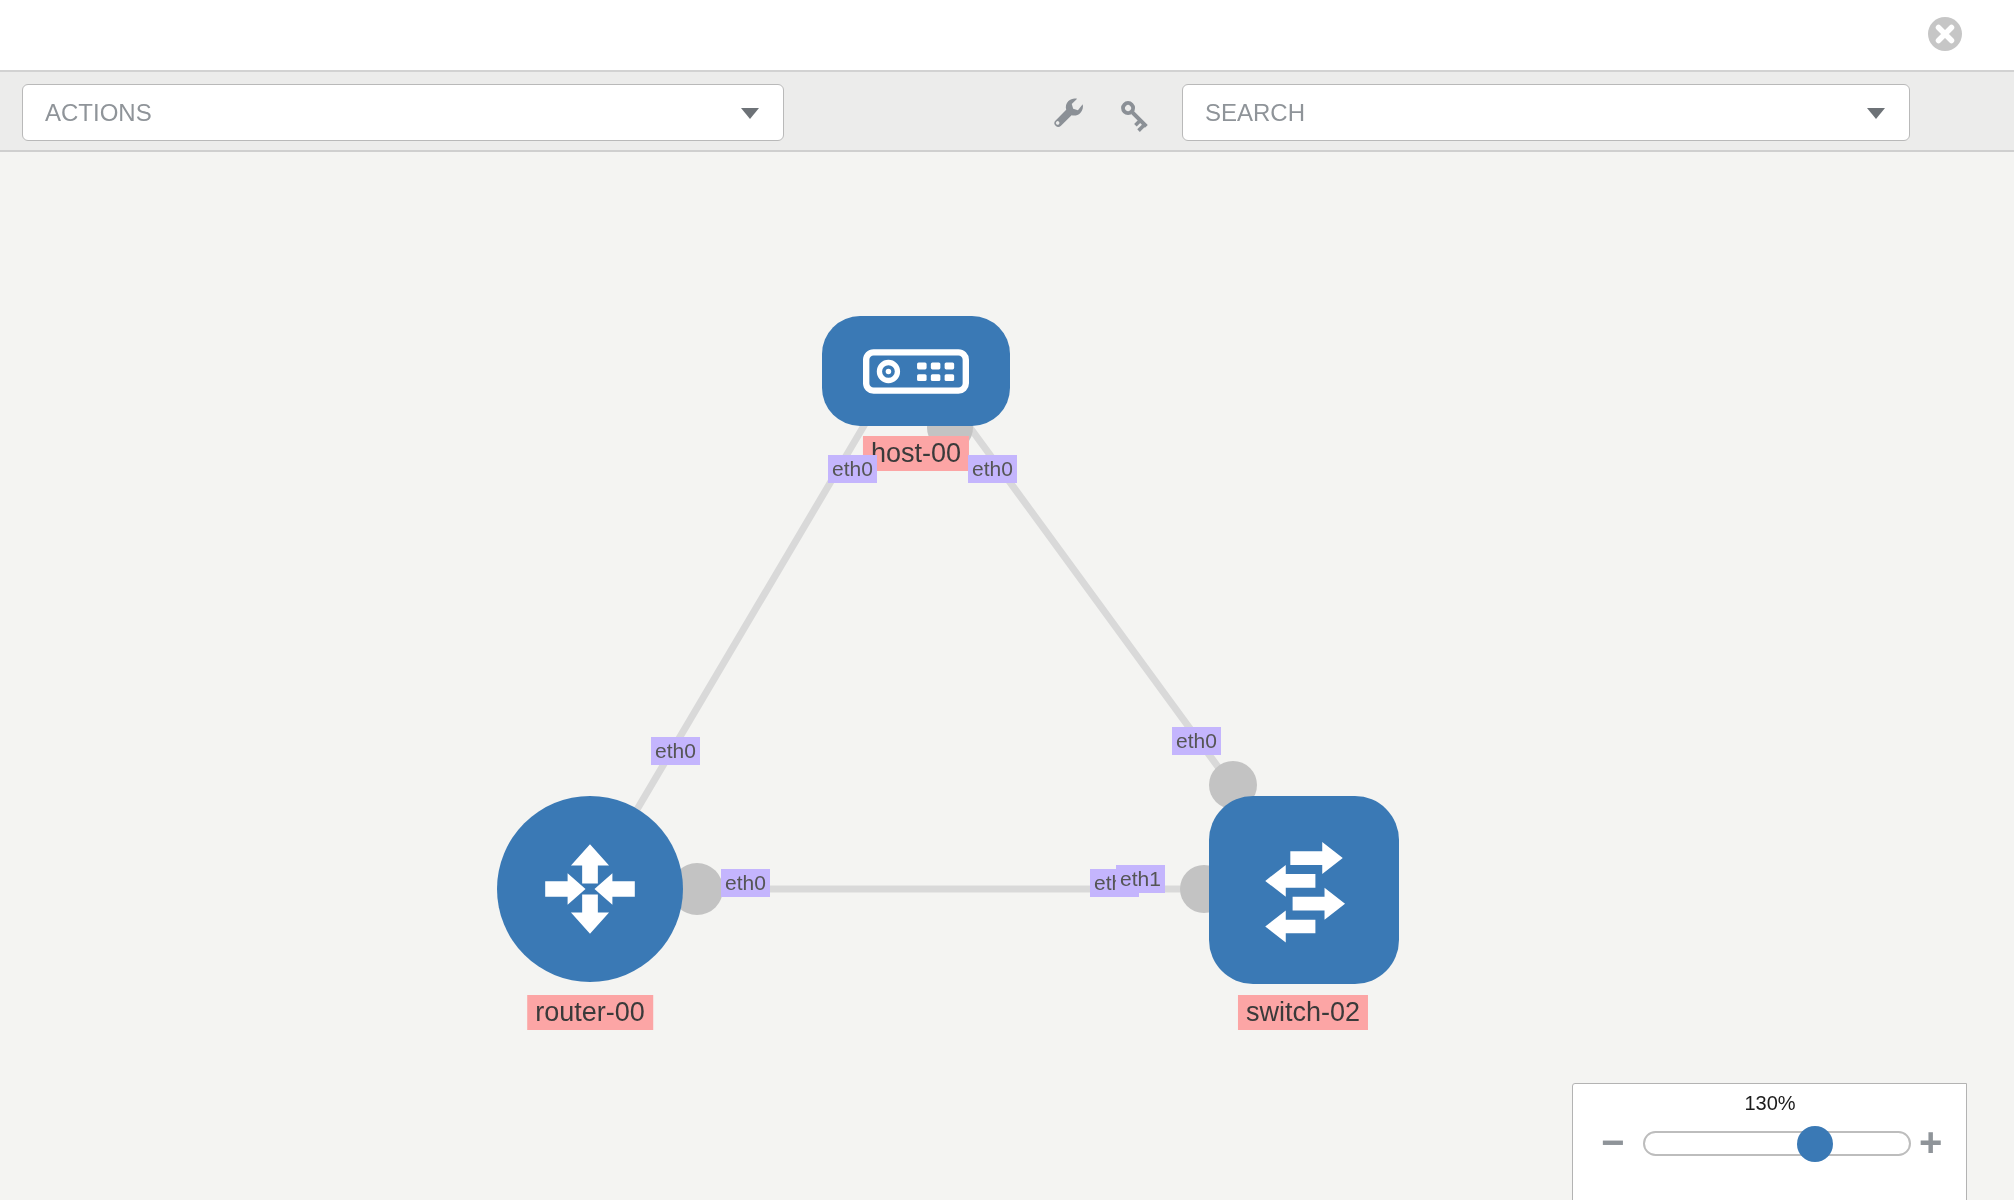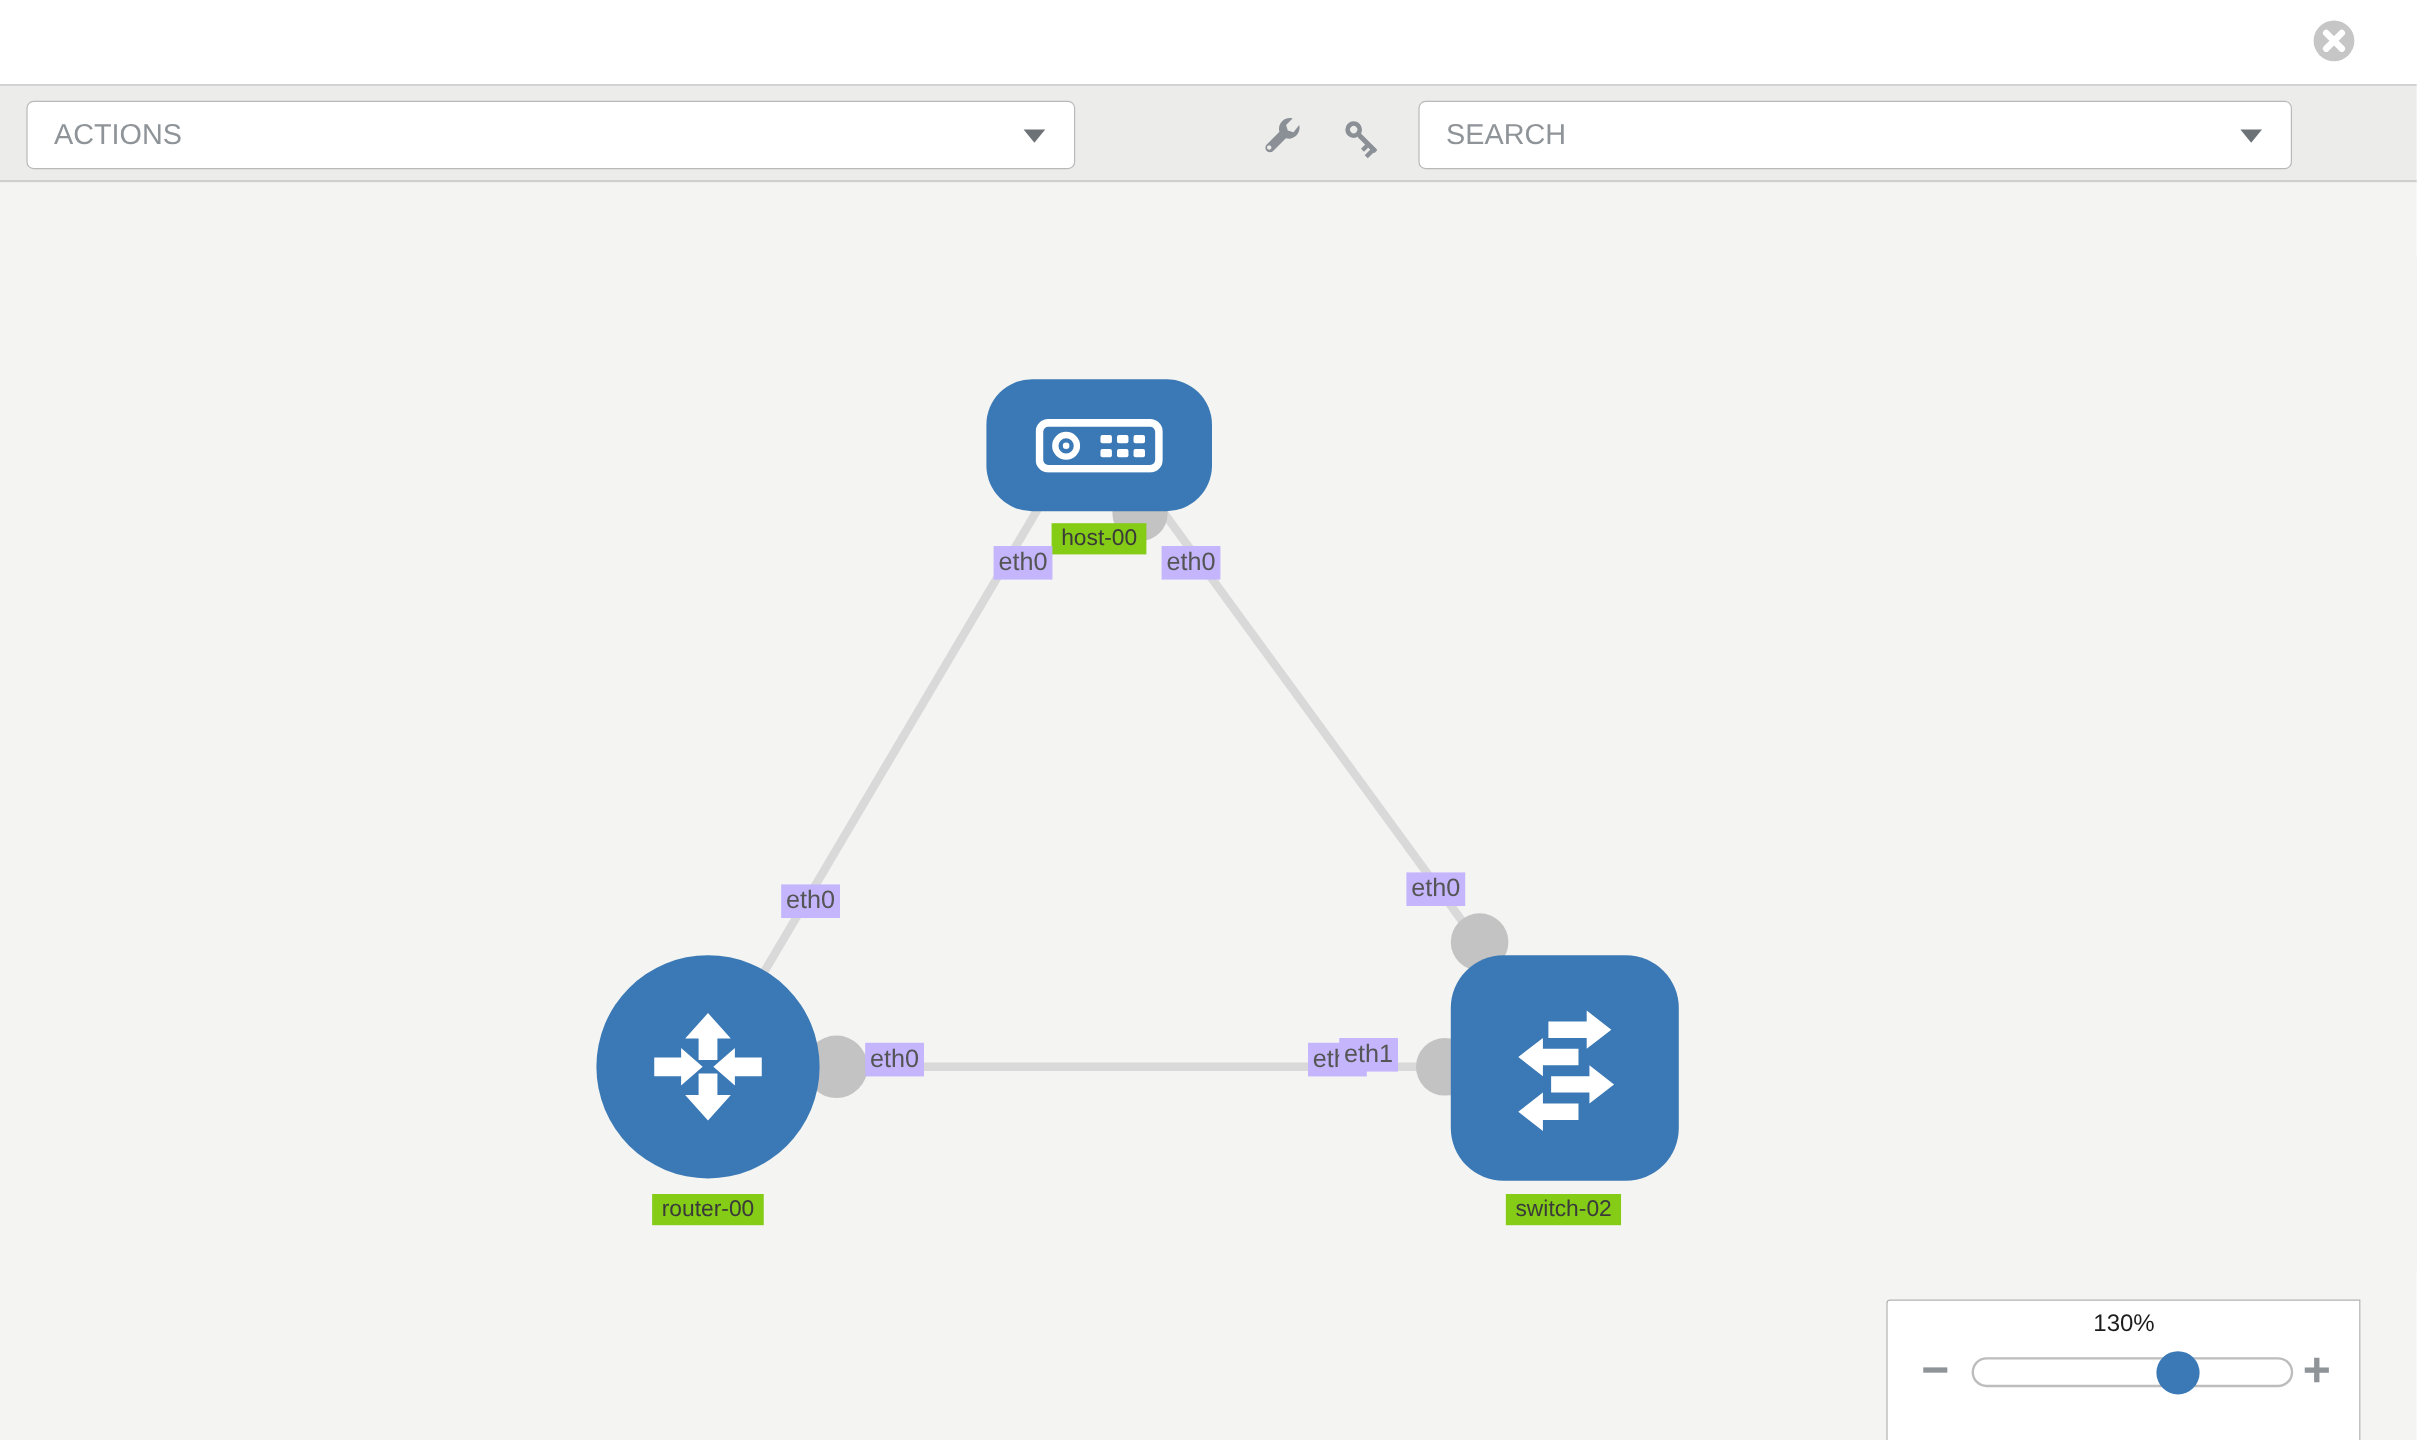--- a/index.html
+++ b/index.html
@@ -16,38 +16,38 @@
 
   
   .toolbar { position: relative; height: 80px; background: #ececeb; border-bottom: 2px solid #cfcfcf; }
   .select { position: absolute; top: 12px; height: 57px; background: #fff;
             border: 1px solid #b9b9b9; border-radius: 6px; cursor: pointer; }
   .select .lbl { position: absolute; left: 22px; top: 0; line-height: 55px;
                  font-size: 24px; color: #8f9499; }
   .caret { position: absolute; right: 24px; top: 23px; width: 0; height: 0;
            border-left: 9px solid transparent; border-right: 9px solid transparent;
            border-top: 11px solid #6d7277; }
-  .actions-select { left: 22px; width: 874px; }
+  .actions-select { left: 22px; width: 762px; }
   .search-select  { left: 1182px; width: 728px; }
   .tool-btn { position: absolute; top: 24px; width: 38px; height: 38px; border: none;
               background: transparent; cursor: pointer; padding: 0; }
   .wrench-btn { left: 1048px; }
   .key-btn    { left: 1116px; }
 
   
   .canvas { position: relative; height: 1048px; background: #f4f4f2; overflow: hidden; }
   .links-svg { position: absolute; left: 0; top: 0; }
 
   .node { position: absolute; background: #3a79b5; display: flex;
           align-items: center; justify-content: center; cursor: pointer; }
   .node-host   { left: 822px; top: 164px; width: 188px; height: 110px; border-radius: 38px; }
   .node-router { left: 497px; top: 644px; width: 186px; height: 186px; border-radius: 50%; }
   .node-switch { left: 1209px; top: 644px; width: 190px; height: 188px; border-radius: 44px; }
 
-  .node-label { position: absolute; background: #84cc16; color: #3a3a3a; font-size: 19px;
+  .node-label { position: absolute; background: #fca5a5; color: #3a3a3a; font-size: 27px;
                 padding: 2px 8px; white-space: nowrap; transform: translateX(-50%); }
   .lab-host   { left: 916px;  top: 284px; }
   .lab-router { left: 590px;  top: 843px; }
   .lab-switch { left: 1303px; top: 843px; }
 
   .port-label { position: absolute; background: #c4b5fd; color: #555; font-size: 21px;
                 padding: 2px 4px; white-space: nowrap; }
   .pl-host-left   { left: 828px;  top: 303px; }
   .pl-host-right  { left: 968px;  top: 303px; }
   .pl-diag-left   { left: 651px;  top: 585px; }

